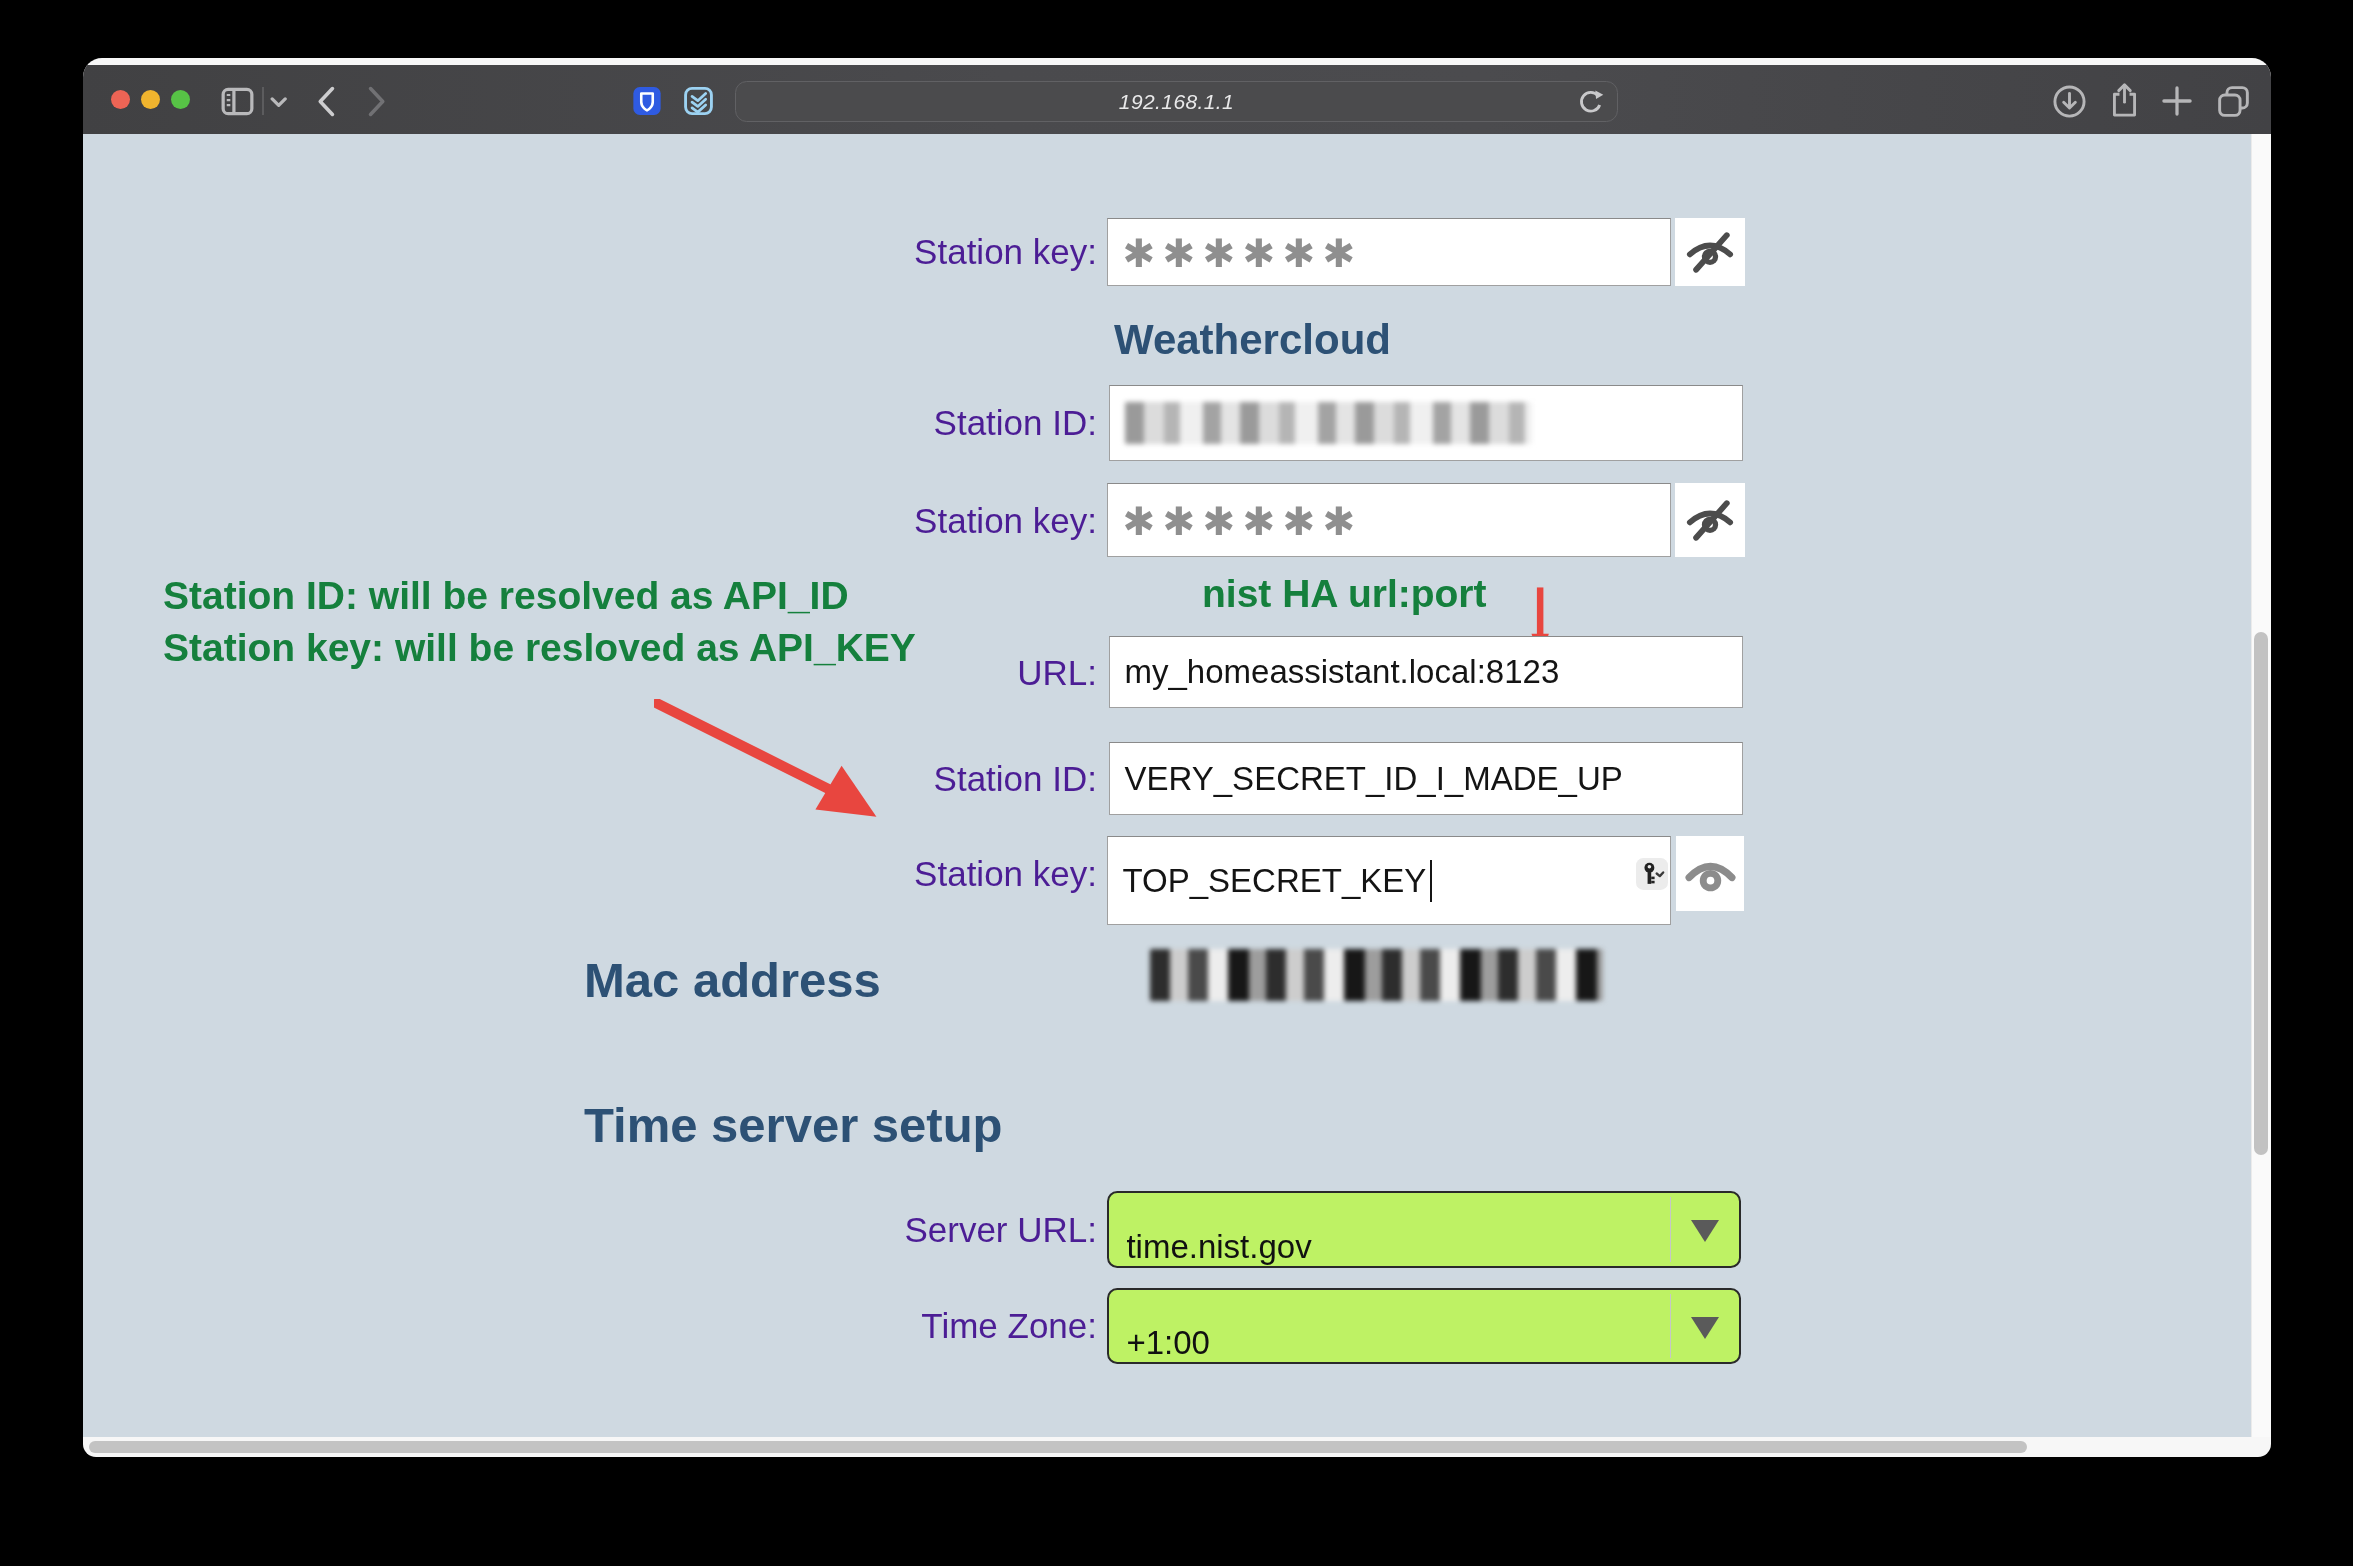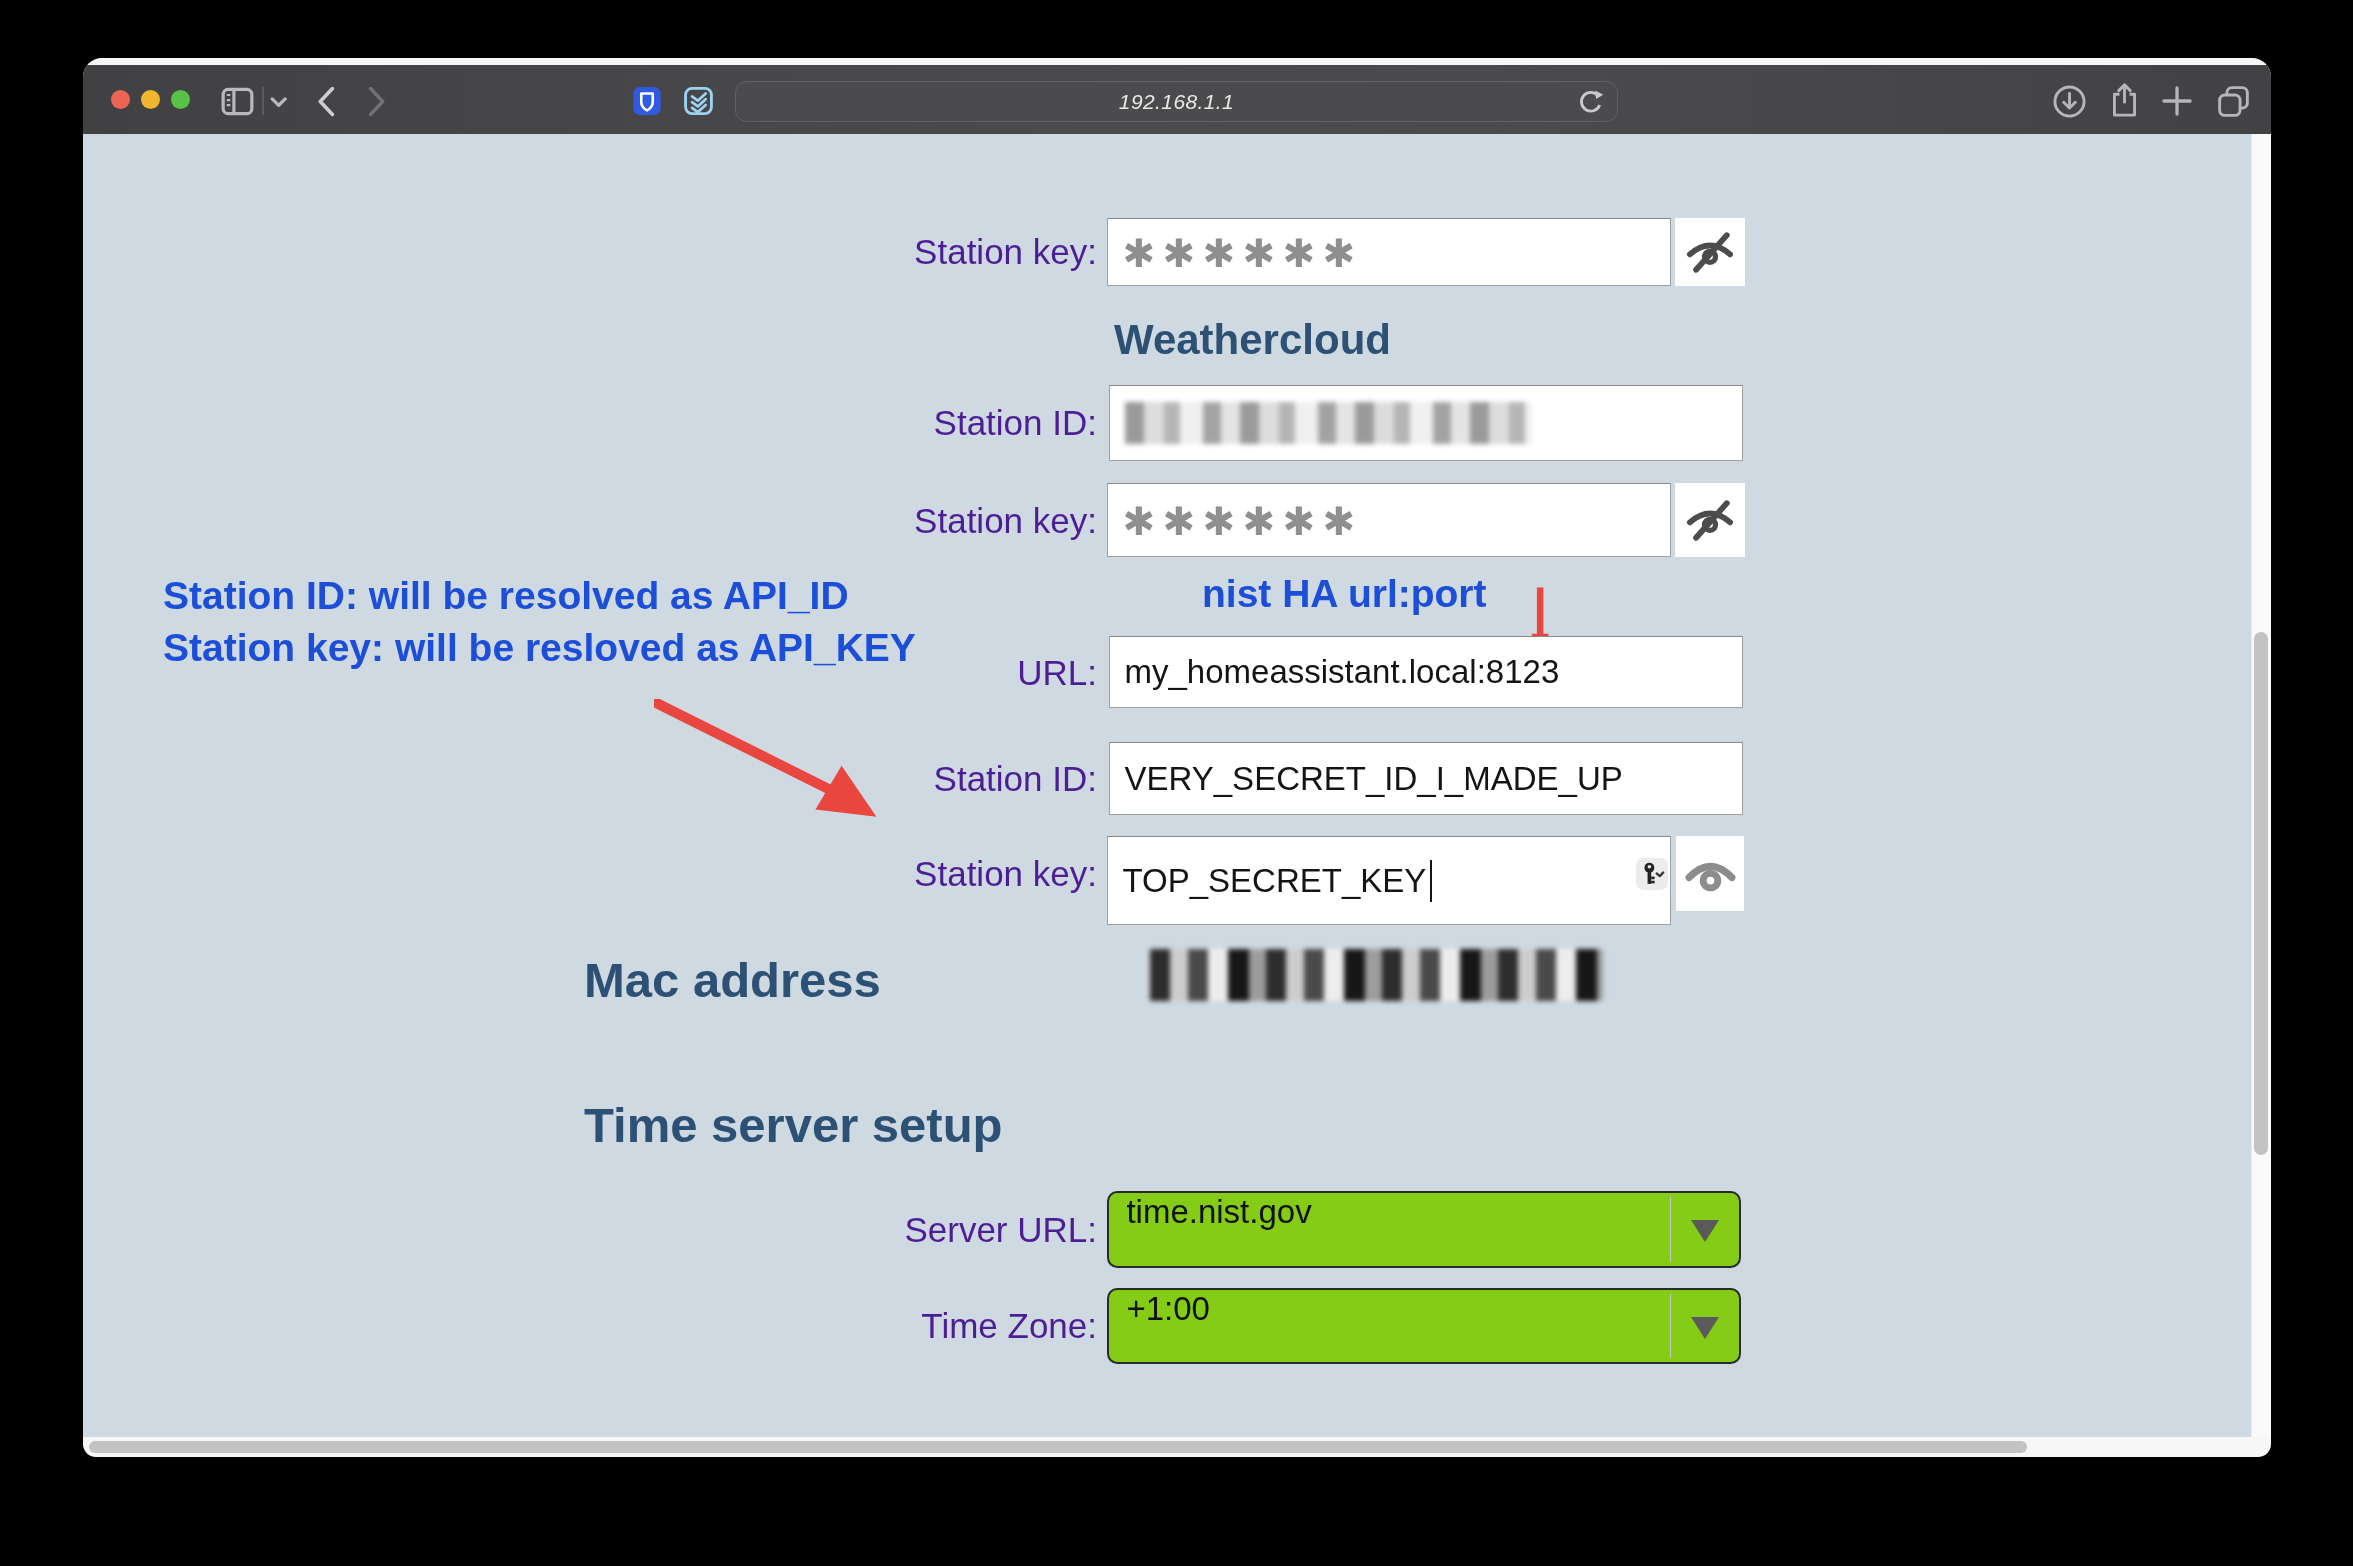--- a/index.html
+++ b/index.html
@@ -24,23 +24,23 @@
   .hthumb{position:absolute;left:5.8px;top:1383px;width:1938px;height:12.3px;border-radius:6.5px;background:#c3c3c3;}
   .flabel{position:absolute;left:501px;width:513px;text-align:right;font-size:35px;color:#4c1d95;
     transform:translateY(-50%);white-space:nowrap;}
   .tin{position:absolute;background:#fff;border:1.5px solid #a0a0a0;border-top-color:#8a8a8a;
     box-sizing:border-box;display:flex;align-items:center;padding:0 14.5px;font-size:33px;color:#141414;
     white-space:nowrap;overflow:hidden;}
   .mask{font-size:39px;color:#8f8f8f;letter-spacing:7.3px;padding-top:2.9px;}
   .eyebtn{position:absolute;background:#fff;display:flex;align-items:center;justify-content:center;}
   .h1{position:absolute;font-weight:bold;font-size:49px;color:#2d5175;white-space:nowrap;}
   .h2{position:absolute;font-weight:bold;font-size:42px;color:#2d5175;white-space:nowrap;}
-  .rednote{position:absolute;font-weight:bold;font-size:39px;color:#1d4ed8;line-height:52px;white-space:nowrap;}
-  .combo{position:absolute;background:#84cc16;border:2.2px solid #2a2a2a;border-radius:10.2px;box-sizing:border-box;
-    display:flex;align-items:flex-start;padding:0 17.4px;font-size:33px;color:#111;}
+  .rednote{position:absolute;font-weight:bold;font-size:39px;color:#15803d;line-height:52px;white-space:nowrap;}
+  .combo{position:absolute;background:#bef264;border:2.2px solid #2a2a2a;border-radius:10.2px;box-sizing:border-box;
+    display:flex;align-items:flex-end;padding:0 17.4px;font-size:33px;color:#111;}
   .combosep{position:absolute;right:68px;top:3.6px;bottom:3.6px;width:1.5px;background:#c6c6c6;}
   .combotri{position:absolute;right:19.6px;top:50%;margin-top:-9.4px;width:0;height:0;
     border-left:14px solid transparent;border-right:14px solid transparent;border-top:22px solid #5a5a5a;}
   .redact{filter:blur(2.9px);border-radius:1.5px;}
   .redact.light{background-image:
     repeating-linear-gradient(90deg,#9a9a9a 0 19px,#dcdcdc 19px 39px,#b5b5b5 39px 55px,#f0f0f0 55px 78px,#a3a3a3 78px 96px,#e4e4e4 96px 115px),
     repeating-linear-gradient(0deg,rgba(255,255,255,.45) 0 10.2px,rgba(0,0,0,.10) 10.2px 22px);}
   .redact.dark{background-image:
     repeating-linear-gradient(90deg,#2d2d2d 0 20.3px,#cdcdcd 20.3px 38px,#4a4a4a 38px 58px,#ededed 58px 78px,#171717 78px 99px,#9d9d9d 99px 116px),
     repeating-linear-gradient(0deg,rgba(255,255,255,.5) 0 11.6px,rgba(0,0,0,.22) 11.6px 25px);}

